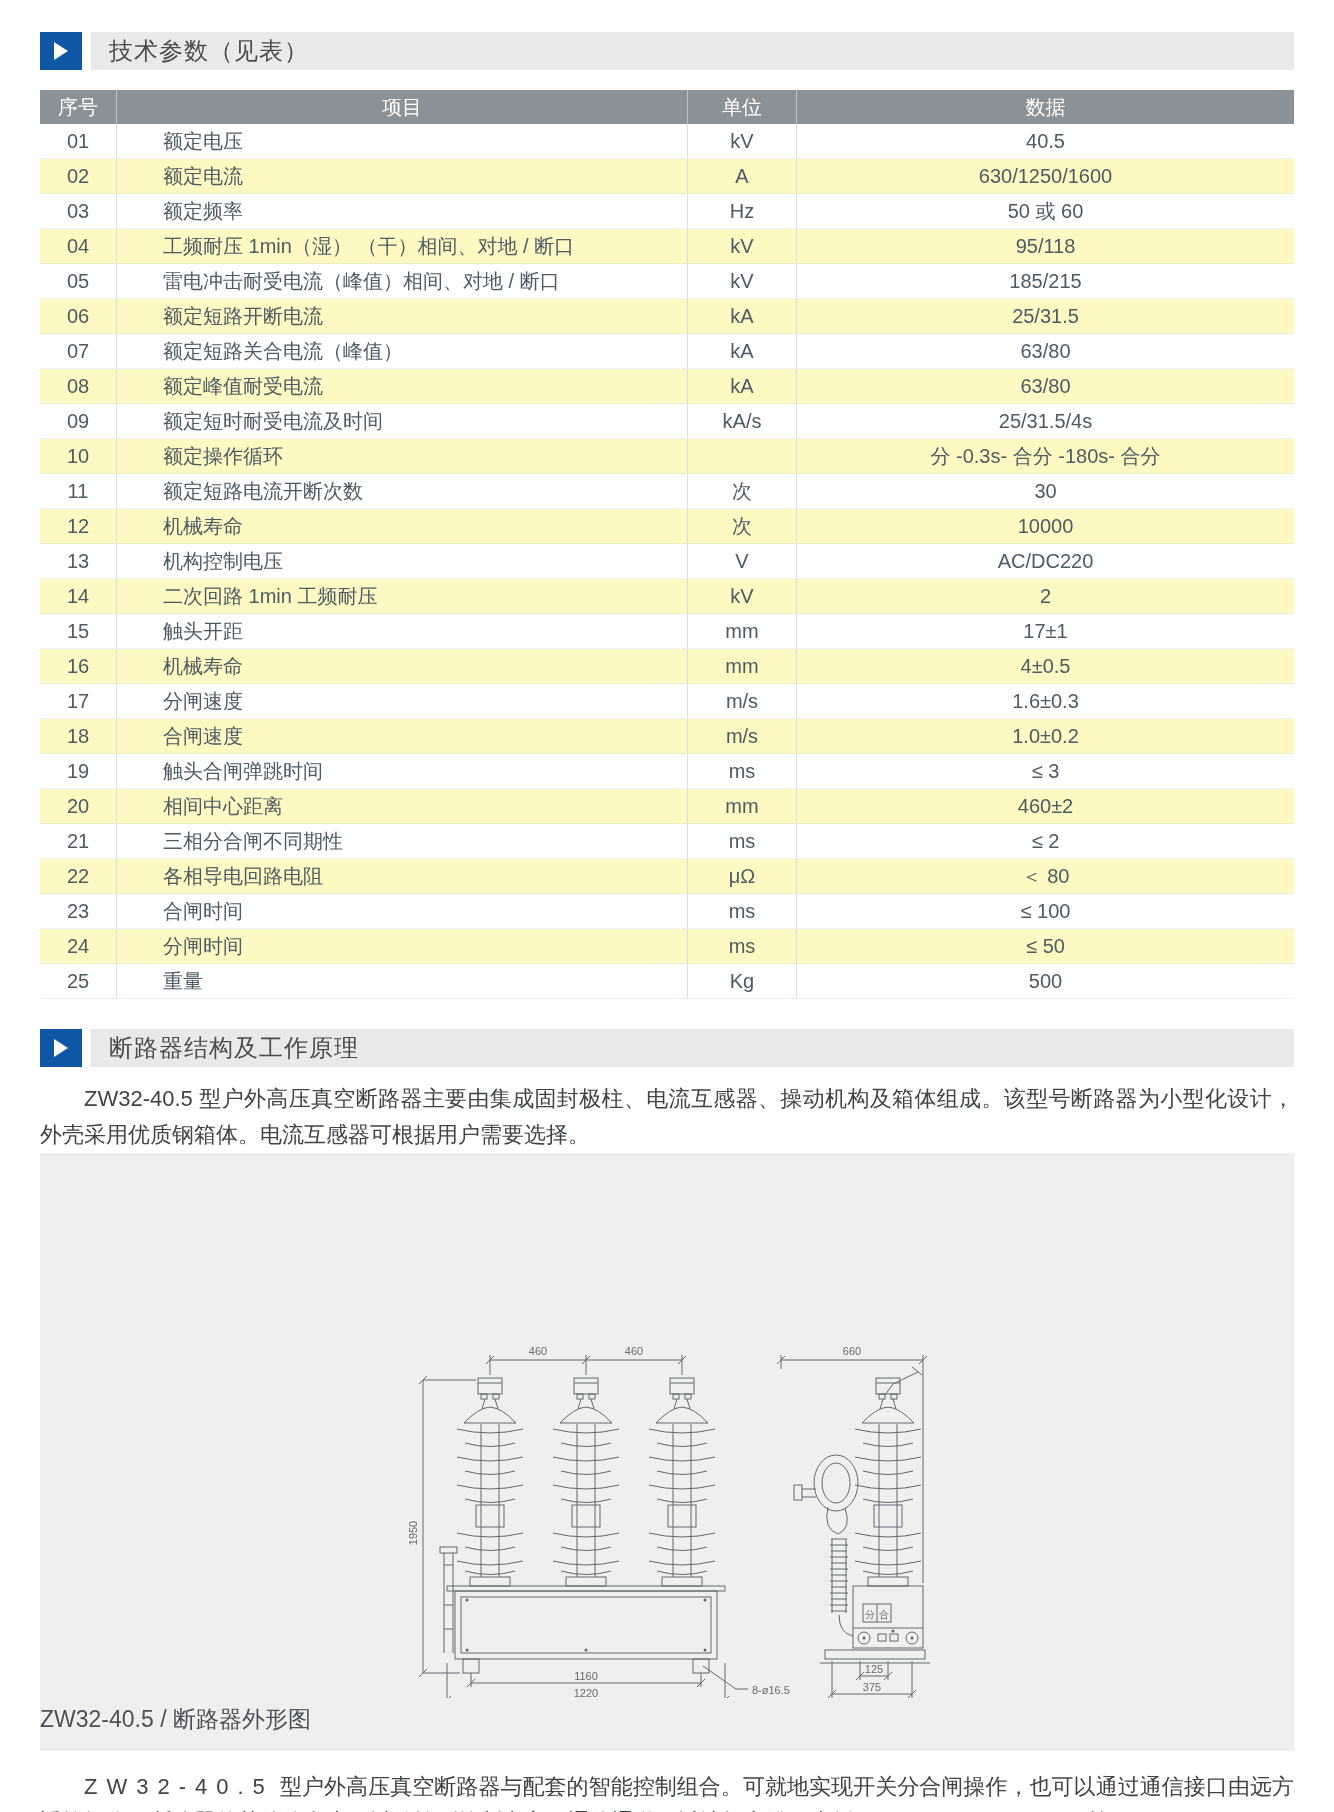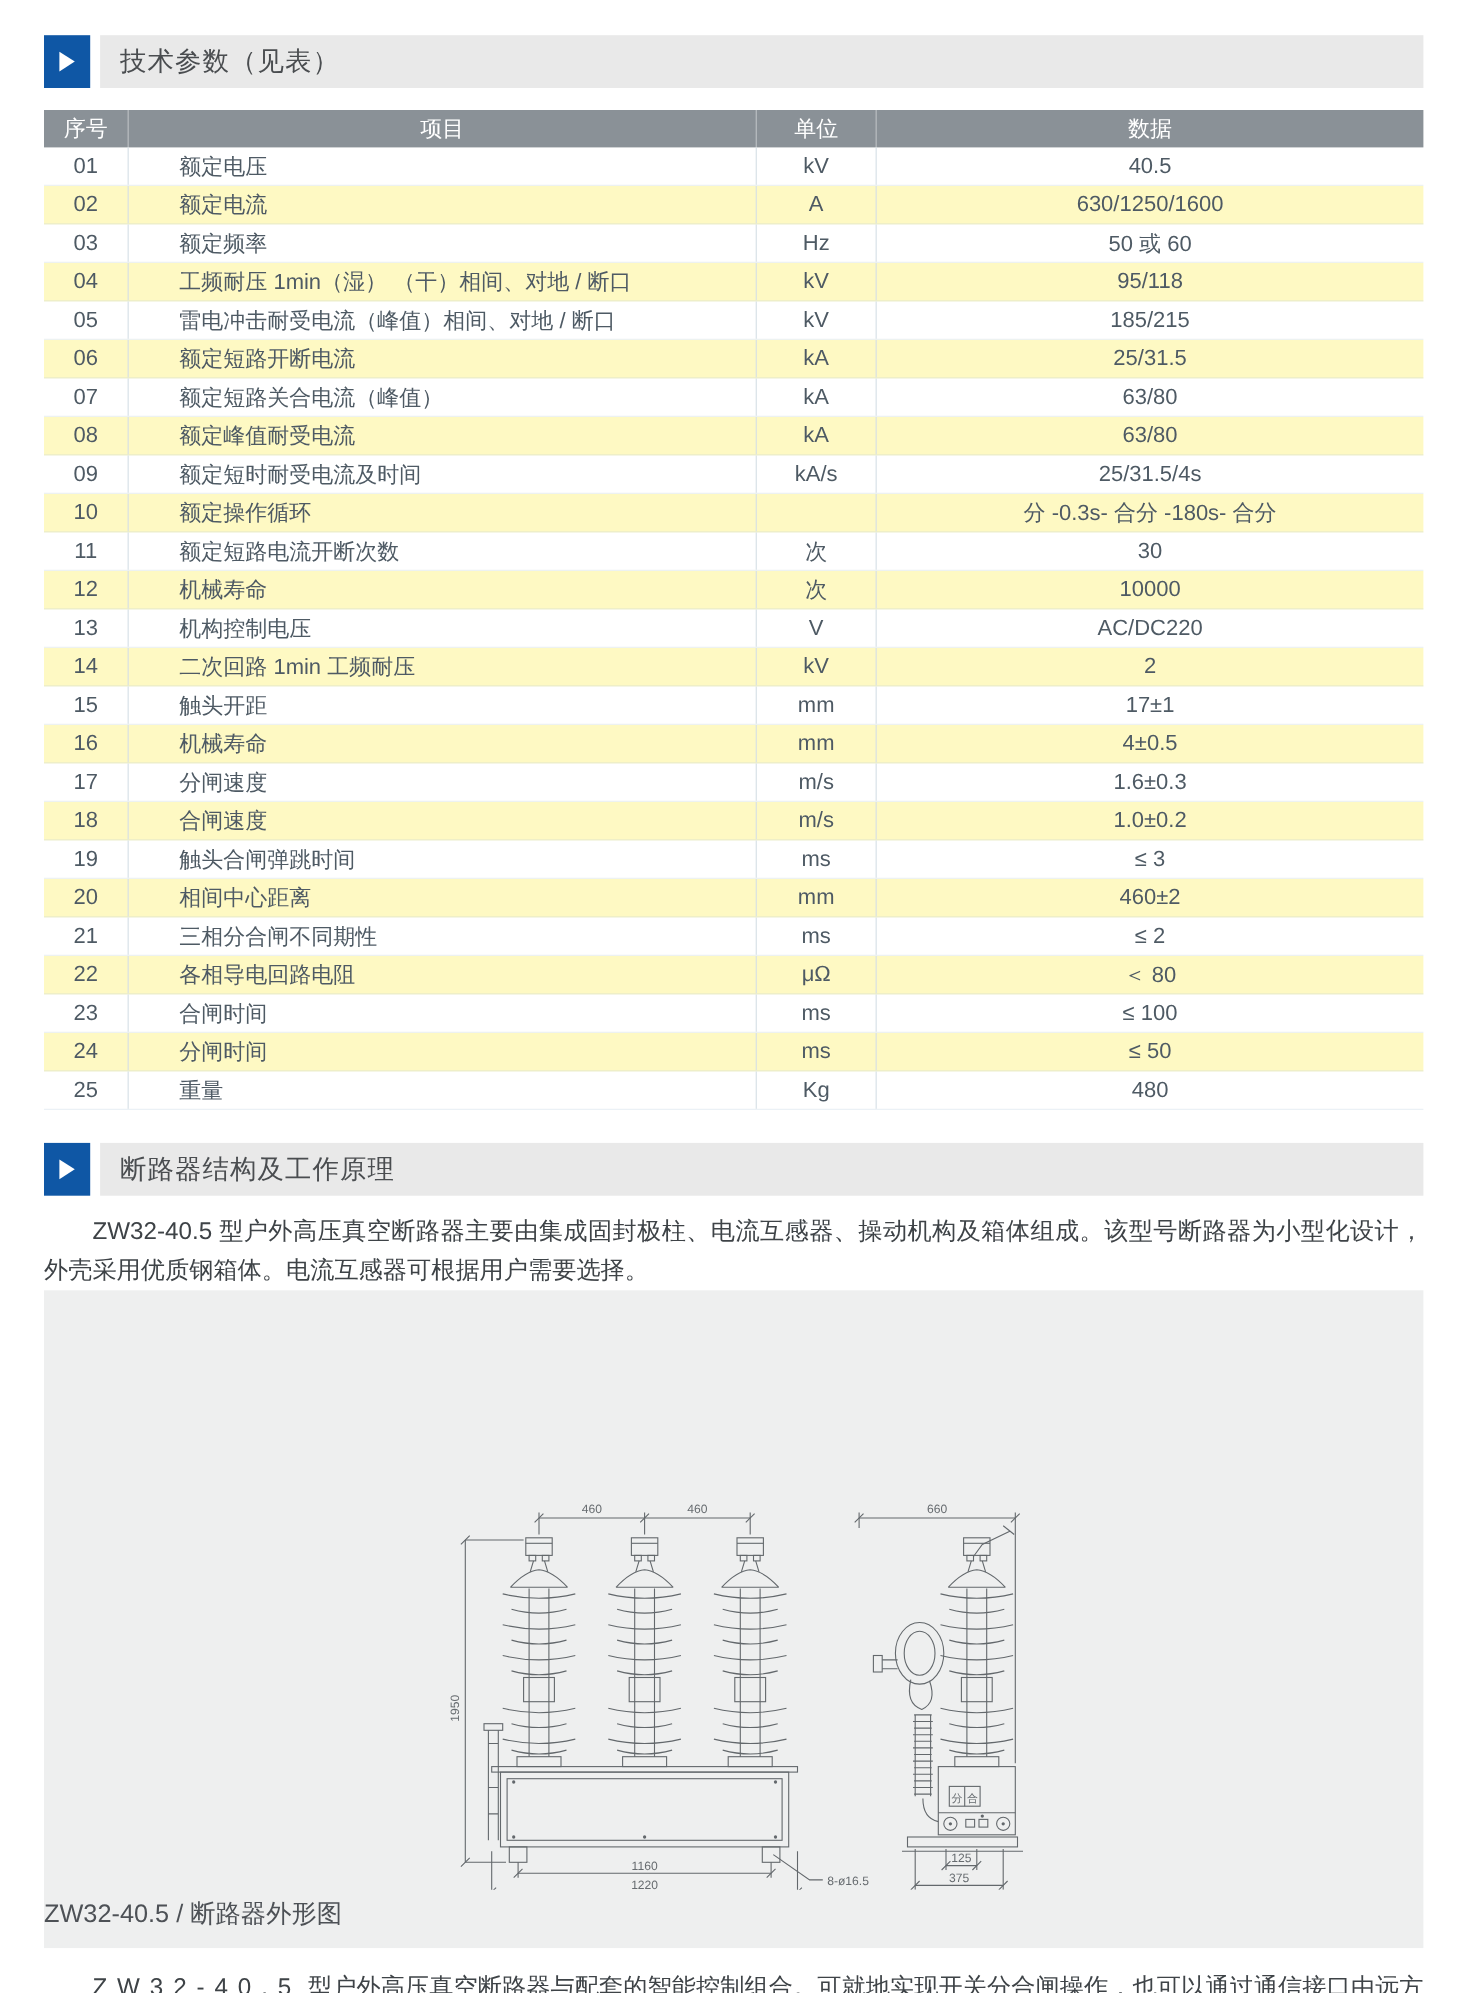--- a/index.html
+++ b/index.html
@@ -3,21 +3,21 @@
 <meta charset="utf-8">
 <style>
   html,body{margin:0;padding:0;}
   body{
     width:1334px;height:1812px;background:#ffffff;overflow:hidden;
     font-family:"Liberation Sans","DejaVu Sans",sans-serif;color:#3e4347;
   }
   .wrap{position:absolute;left:40px;top:0;width:1254px;}
 
   
-  .sec{display:flex;align-items:stretch;height:48px;margin-top:32px;}
+  .sec{display:flex;align-items:stretch;height:38px;margin-top:32px;}
   .arrow{width:42px;background:#0f57a5;display:flex;align-items:center;justify-content:center;}
   .tri{width:0;height:0;border-left:14px solid #ffffff;border-top:9px solid transparent;border-bottom:9px solid transparent;}
   .bar{flex:1;background:#e9e9e9;margin-left:9px;display:flex;align-items:center;padding-left:18px;
        font-size:24px;color:#4a4d50;letter-spacing:1px;}
 
   
   .table{margin-top:20px;}
   .tr{display:flex;height:34px;align-items:stretch;font-size:20px;color:#4e5a64;}
   .tr.head{background:#8a9197;color:#ffffff;}
   .tr.body{border-bottom:1px solid rgba(175,200,218,0.25);}
@@ -206,21 +206,21 @@
         <div class="tr body alt">
           <div class="td no">24</div>
           <div class="td item">分闸时间</div>
           <div class="td unit">ms</div>
           <div class="td data">≤ 50</div>
         </div>
         <div class="tr body">
           <div class="td no">25</div>
           <div class="td item">重量</div>
           <div class="td unit">Kg</div>
-          <div class="td data">480</div>
+          <div class="td data">500</div>
         </div>
       </div>
   </div>
 
   <div class="sec" style="margin-top:30px;">
     <div class="arrow">
       <div class="tri"></div>
     </div>
     <div class="bar">
       <span>断路器结构及工作原理</span>

